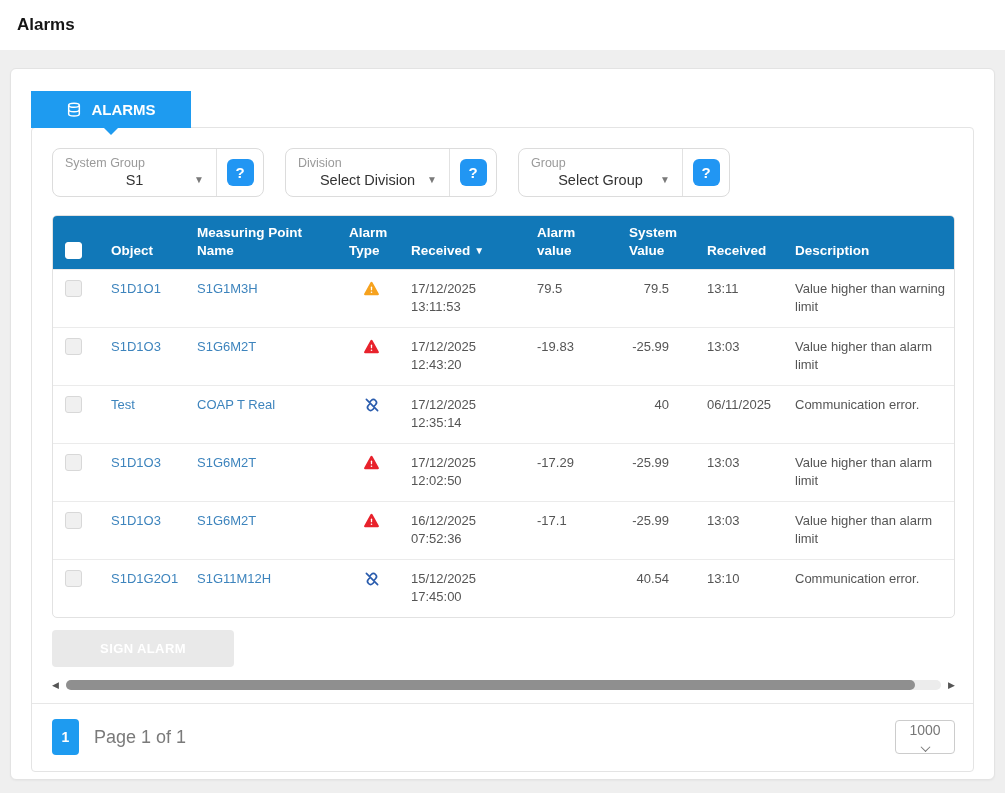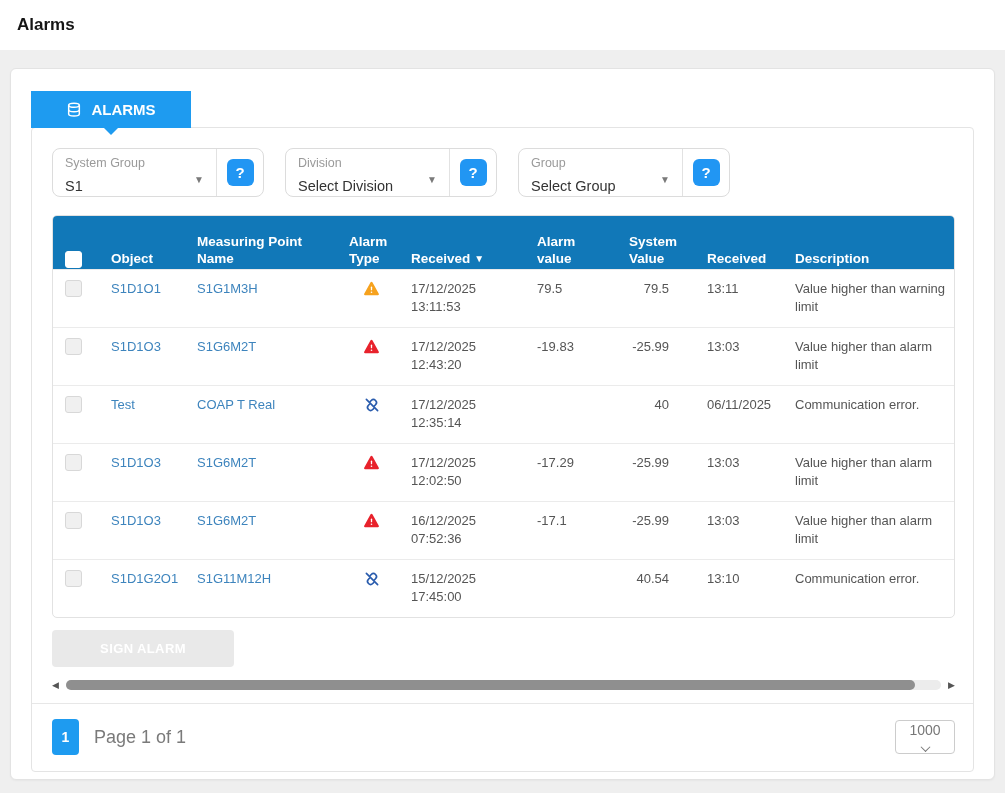--- a/index.html
+++ b/index.html
@@ -43,34 +43,34 @@
     padding: 20px 18px 0 20px; min-height: 630px;
   }
   
   .filters { display: flex; gap: 21px; margin-bottom: 18px; }
   .filter-box {
     display: flex; border: 1px solid #dcdcdc; border-radius: 8px;
     height: 49px; background: #fff; width: 212px;
   }
   .filter-main { position: relative; padding: 7px 12px; flex: 1; cursor: pointer; }
   .filter-label { font-size: 12.5px; color: #9a9a9a; }
-  .filter-value { font-size: 14.5px; color: #333; margin-top: 8px; }
+  .filter-value { font-size: 14.5px; color: #333; margin-top: 2px; text-align: center; }
   .filter-caret { position: absolute; right: 12px; bottom: 11px; font-size: 10px; color: #7a7a7a; }
   .filter-help { width: 47px; border-left: 1px solid #e2e2e2; display: flex; align-items: center; justify-content: center; }
   .help-btn {
     width: 27px; height: 27px; background: #2196f3; color: #fff; border-radius: 6px;
     font-weight: bold; font-size: 15px; display: flex; align-items: center; justify-content: center;
     border: none; cursor: pointer; font-family: "Liberation Sans", sans-serif;
   }
   
   .table-wrap { border: 1px solid #e2e2e2; border-radius: 5px; overflow: hidden; }
   table { width: 100%; border-collapse: separate; border-spacing: 0; table-layout: fixed; }
   thead th {
     background: #1178b8; color: #fff; font-size: 13.5px; font-weight: bold;
-    text-align: left; vertical-align: bottom; padding: 8px 8px 1px 8px; height: 53px;
+    text-align: left; vertical-align: bottom; padding: 8px 8px 10px 8px; height: 53px;
     line-height: 1.3;
   }
   thead th .hdr-narrow { display: inline-block; width: 50px; }
   tbody td {
     padding: 10px 8px; border-top: 1px solid #ebebeb; vertical-align: top;
     color: #555; font-size: 13px; line-height: 1.4; height: 58px;
   }
   td.cell-latest { text-align: right; padding-right: 30px; }
   td.cell-type { padding-left: 22px; }
   a.cell-link { color: #3d84bd; text-decoration: none; cursor: pointer; }

